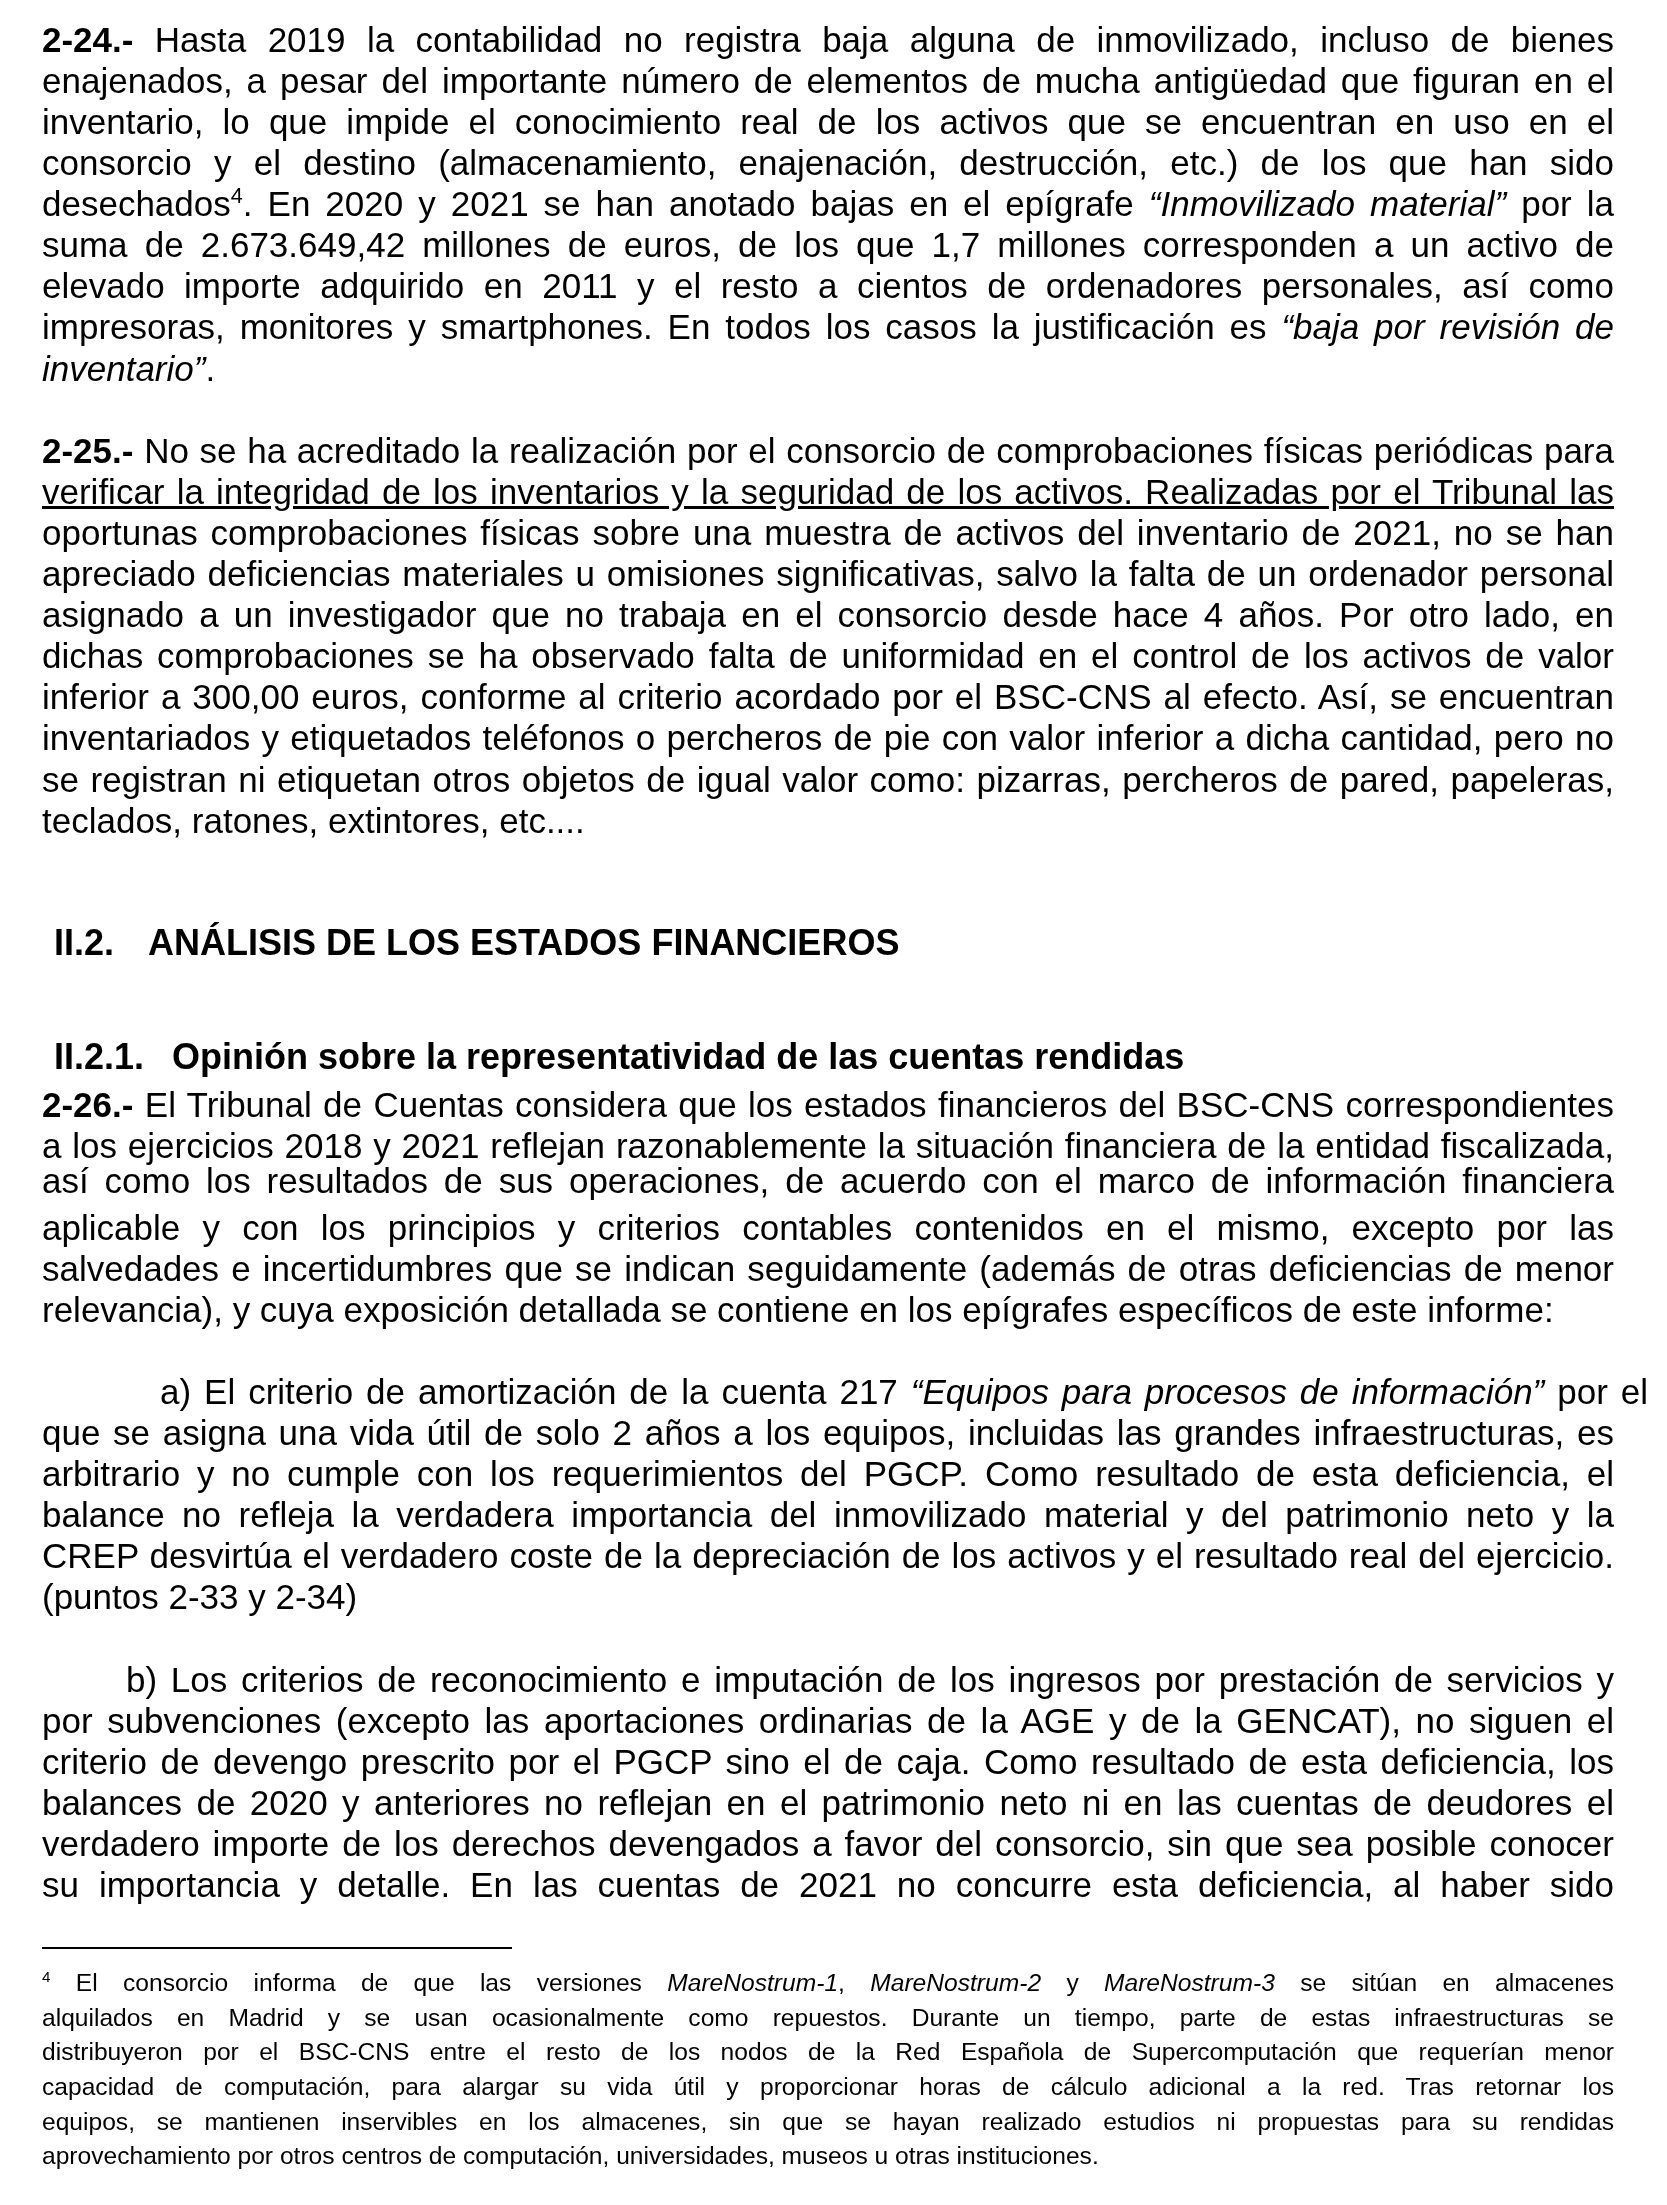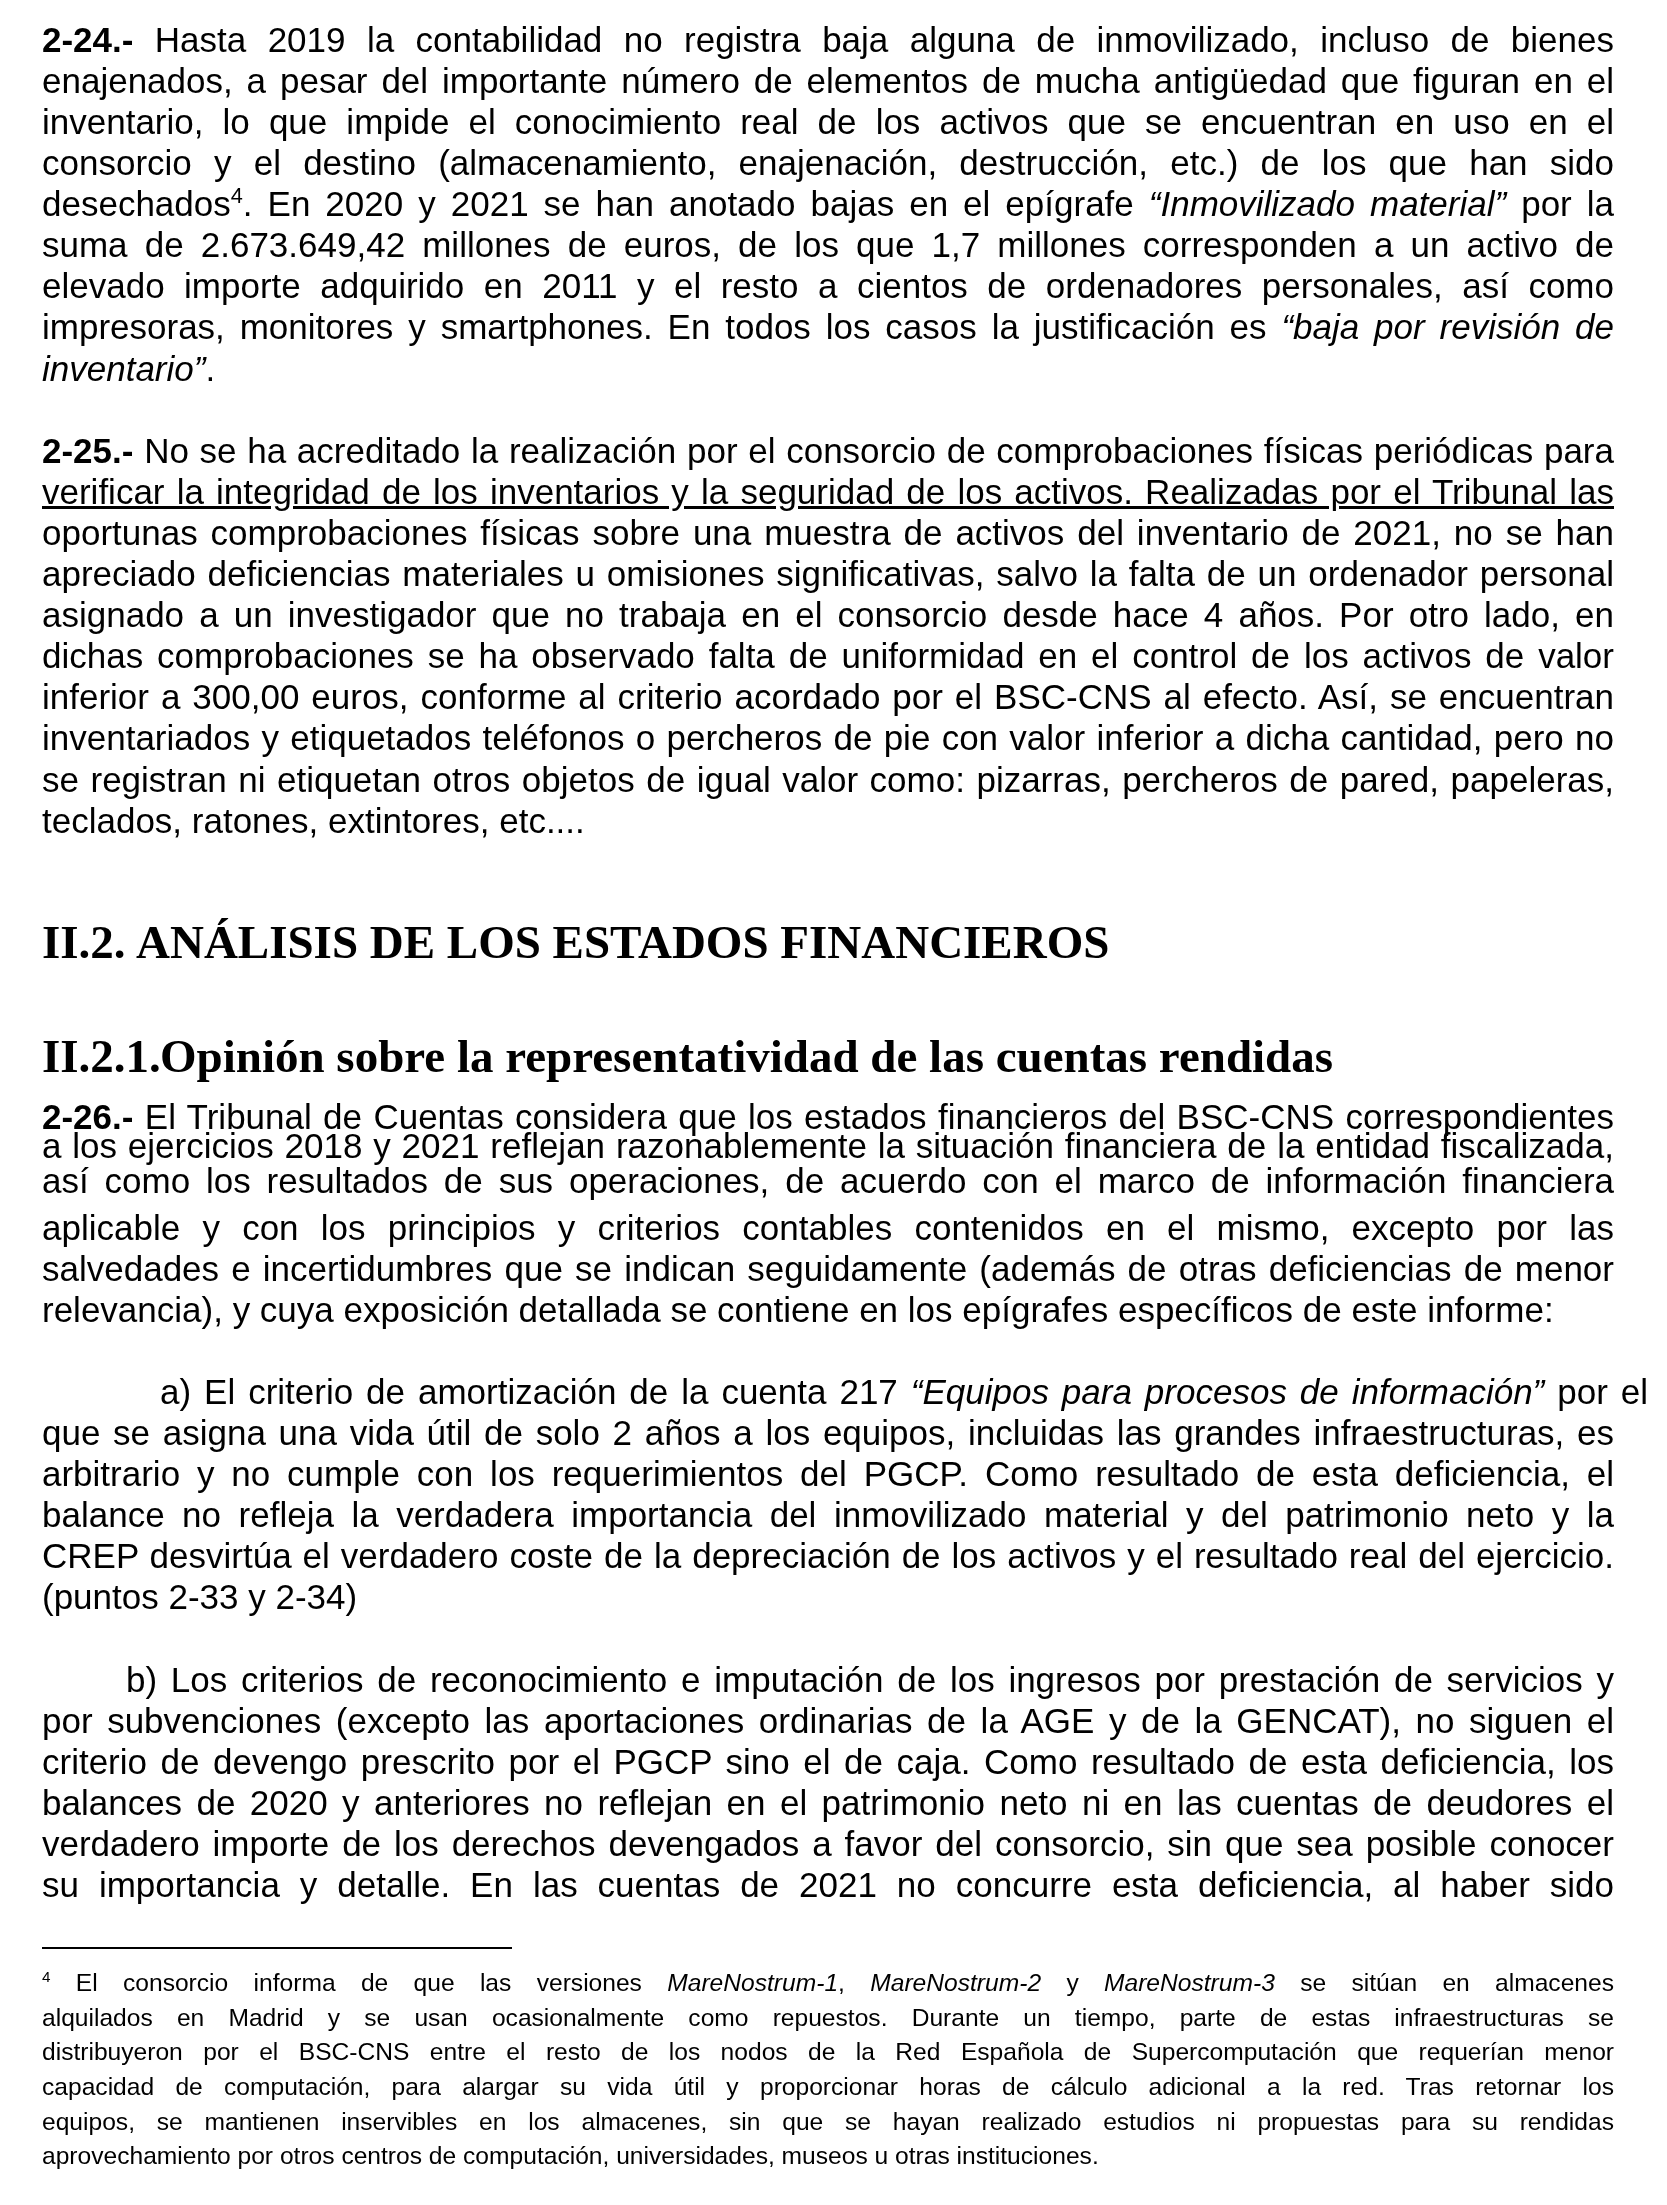--- a/index.html
+++ b/index.html
@@ -19,22 +19,22 @@
   .fn-line {
     position: absolute; left: 0; width: 1572px; white-space: nowrap;
     font-size: 24.6px; line-height: 35px; height: 35px;
     text-align: justify; text-align-last: justify;
   }
   .fn-line.last { text-align-last: left; }
   b { font-weight: 700; }
   i { font-style: italic; }
   sup { font-size: 0.62em; line-height: 0; vertical-align: 0.62em; }
   .heading {
-    position: absolute; left: 0; white-space: nowrap;
-    font-size: 47px; font-weight: 700; line-height: 41px; height: 41px; font-family: Liberation Serif, serif;
+    position: absolute; left: 12px; white-space: nowrap;
+    font-size: 36px; font-weight: 700; line-height: 41px; height: 41px;
   }
   .heading .num { display: inline-block; }
   .heading .h2num { width: 94px; }
   .heading .h3num { width: 118px; }
   .fn-sep { position: absolute; left: 0; width: 470px; height: 1.6px; background: #000000; }
 </style>
 </head>
 <body>
 
 <div class="page">
@@ -56,21 +56,21 @@
         <div class="line" style="top: 82px;"><span>oportunas comprobaciones físicas sobre una muestra de activos del inventario de 2021, no se han</span></div>
         <div class="line" style="top: 123px;"><span>apreciado deficiencias materiales u omisiones significativas, salvo la falta de un ordenador personal</span></div>
         <div class="line" style="top: 164px;"><span>asignado a un investigador que no trabaja en el consorcio desde hace 4 años. Por otro lado, en</span></div>
         <div class="line" style="top: 205px;"><span>dichas comprobaciones se ha observado falta de uniformidad en el control de los activos de valor</span></div>
         <div class="line" style="top: 246px;"><span>inferior a 300,00 euros, conforme al criterio acordado por el BSC-CNS al efecto. Así, se encuentran</span></div>
         <div class="line" style="top: 287px;"><span>inventariados y etiquetados teléfonos o percheros de pie con valor inferior a dicha cantidad, pero no</span></div>
         <div class="line" style="top: 329px;"><span>se registran ni etiquetan otros objetos de igual valor como: pizarras, percheros de pared, papeleras,</span></div>
         <div class="line last" style="top: 370px;"><span>teclados, ratones, extintores, etc....</span></div>
       </div>
       <div class="block" style="top: 1084px;">
-        <div class="line" style="top: 12px;"><b>2-26.-</b><span> El Tribunal de Cuentas considera que los estados financieros del BSC-CNS correspondientes</span></div>
+        <div class="line" style="top: 0px;"><b>2-26.-</b><span> El Tribunal de Cuentas considera que los estados financieros del BSC-CNS correspondientes</span></div>
         <div class="line" style="top: 41px;"><span>a los ejercicios 2018 y 2021 reflejan razonablemente la situación financiera de la entidad fiscalizada,</span></div>
         <div class="line" style="top: 76px;"><span>así como los resultados de sus operaciones, de acuerdo con el marco de información financiera</span></div>
         <div class="line" style="top: 123px;"><span>aplicable y con los principios y criterios contables contenidos en el mismo, excepto por las</span></div>
         <div class="line" style="top: 164px;"><span>salvedades e incertidumbres que se indican seguidamente (además de otras deficiencias de menor</span></div>
         <div class="line last" style="top: 205px;"><span>relevancia), y cuya exposición detallada se contiene en los epígrafes específicos de este informe:</span></div>
       </div>
       <div class="block" style="top: 1371px;">
         <div class="line indent" style="top: 0px; margin-left: 34px;"><span>a) El criterio de amortización de la cuenta 217 </span><i>“Equipos para procesos de información”</i><span> por el</span></div>
         <div class="line" style="top: 41px;"><span>que se asigna una vida útil de solo 2 años a los equipos, incluidas las grandes infraestructuras, es</span></div>
         <div class="line" style="top: 82px;"><span>arbitrario y no cumple con los requerimientos del PGCP. Como resultado de esta deficiencia, el</span></div>

